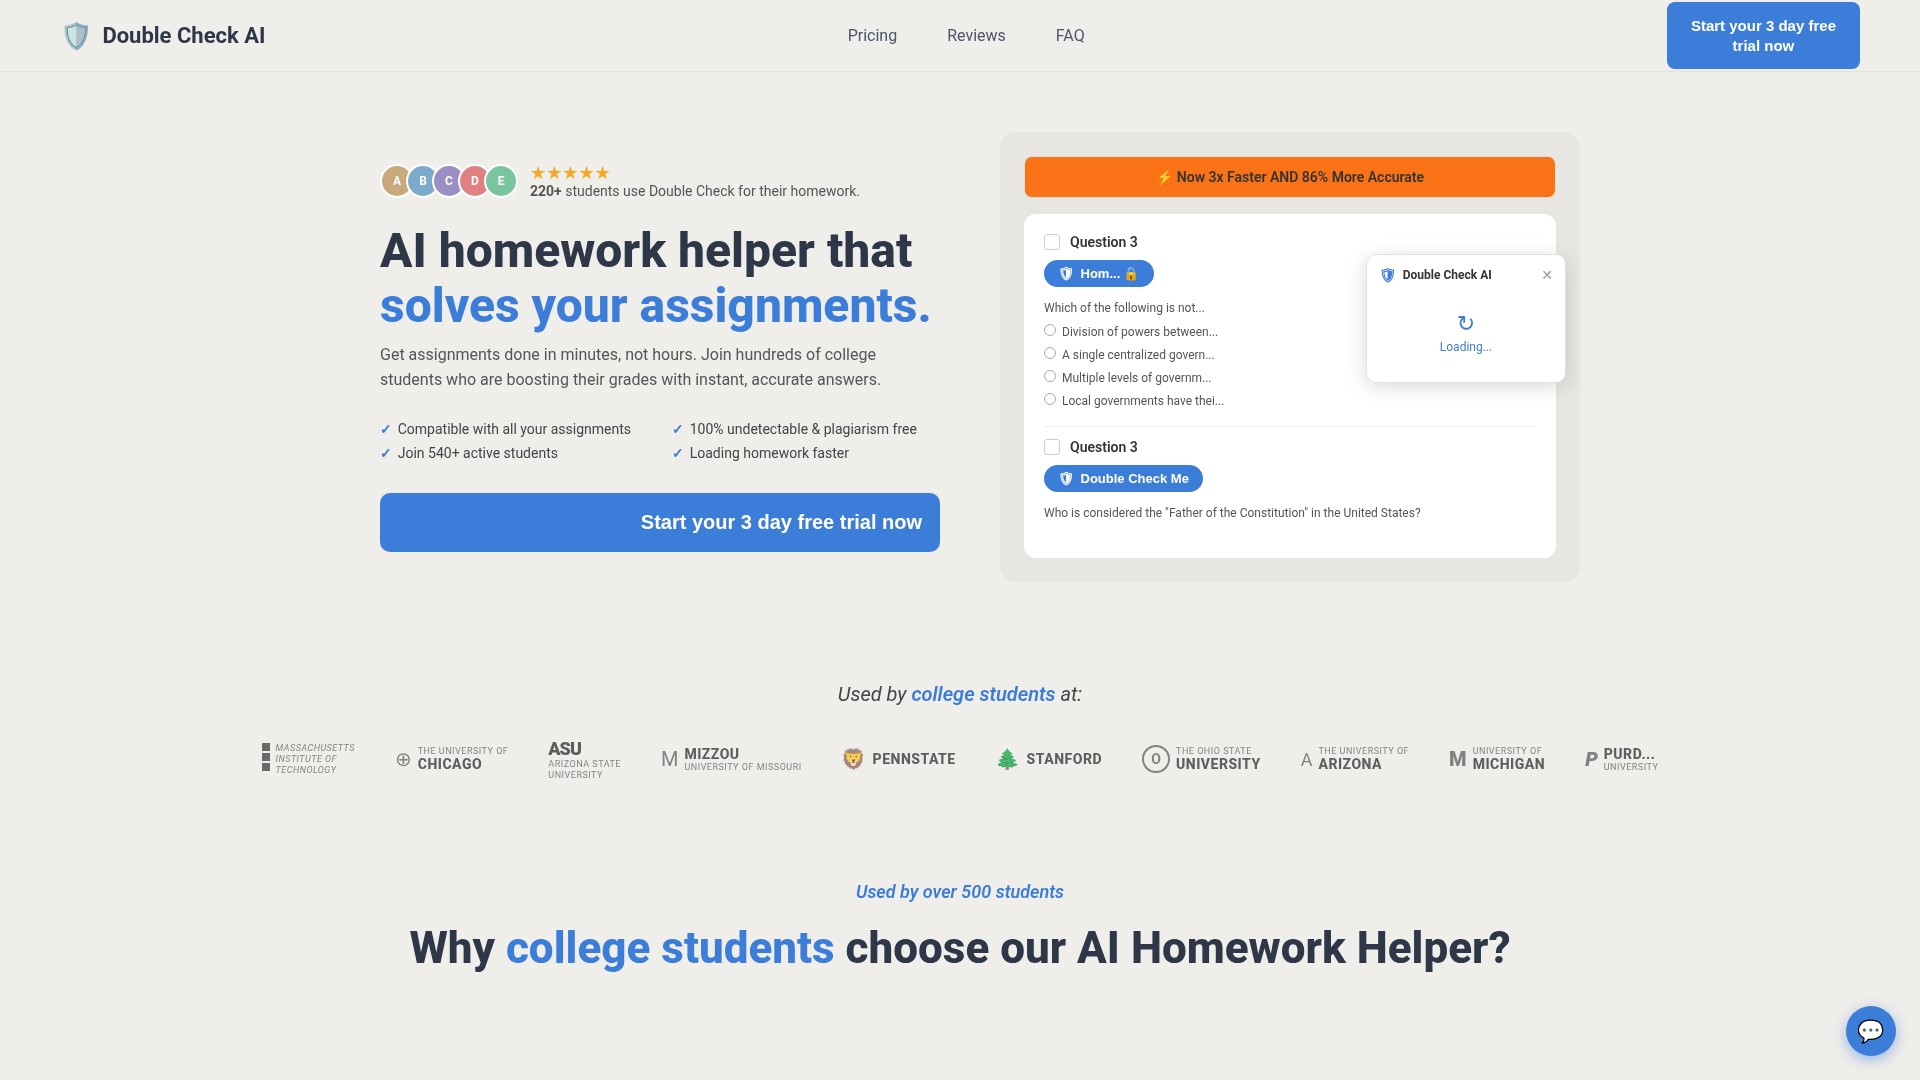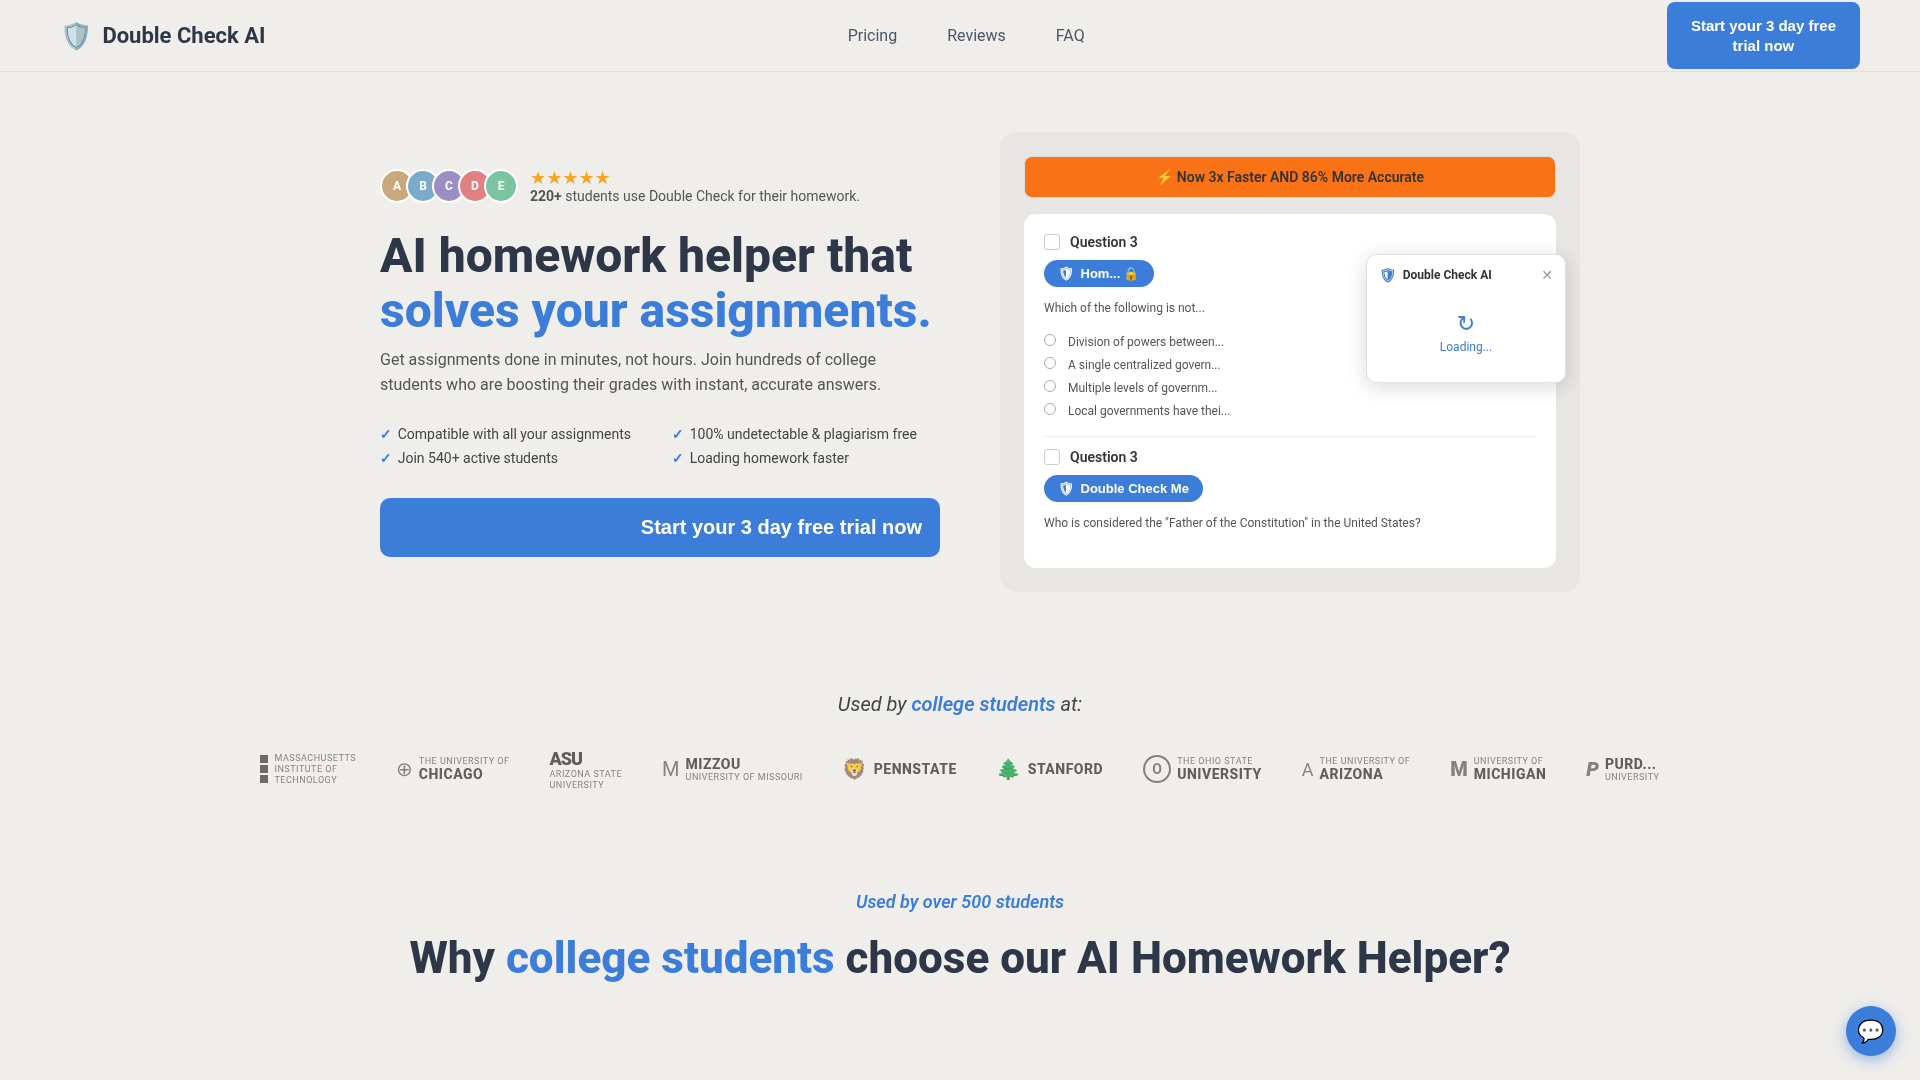--- a/index.html
+++ b/index.html
@@ -116,21 +116,21 @@
     .question-checkbox { width: 16px; height: 16px; border: 1.5px solid #ccc; border-radius: 3px; }
     .question-label { font-size: 14px; font-weight: 600; color: #333; }
     .double-check-btn {
       display: inline-flex; align-items: center; gap: 6px;
       background: #3b7dd8; color: white;
       border: none; border-radius: 20px; padding: 6px 14px;
       font-size: 13px; font-weight: 600; cursor: pointer;
       margin-bottom: 12px;
     }
     .question-text { font-size: 12px; color: #555; line-height: 1.5; }
-    .radio-option { display: flex; align-items: flex-start; gap: 12px; margin: 5px 0; font-size: 12px; color: #555; }
+    .radio-option { display: flex; align-items: flex-start; gap: 6px; margin: 5px 0; font-size: 12px; color: #555; }
     .radio-dot { width: 12px; height: 12px; border-radius: 50%; border: 1.5px solid #aaa; flex-shrink: 0; margin-top: 1px; }
 
     
     .ai-popup {
       position: absolute;
       top: 40px;
       right: -10px;
       width: 200px;
       background: white;
       border-radius: 10px;
@@ -256,21 +256,21 @@
         <div class="question-row">
           <div class="question-header">
             <div class="question-checkbox"></div>
             <span class="question-label">Question 3</span>
           </div>
           <button class="double-check-btn">
             <span>🛡</span>
             <span>Hom... 🔒</span>
           </button>
           <div class="question-text">
-            <p style="margin-bottom:16px;">Which of the following is not...</p>
+            <p style="margin-bottom:6px;">Which of the following is not...</p>
             <div class="radio-option">
               <div class="radio-dot"></div>
                 <span>Division of powers between...</span>
             </div>
             <div class="radio-option">
               <div class="radio-dot"></div>
                 <span>A single centralized govern...</span>
             </div>
             <div class="radio-option">
               <div class="radio-dot"></div>
@@ -316,21 +316,21 @@
 </section>
 
 <section class="logos-section">
   <p style="font-size:20px; margin-bottom:32px; font-style:italic; color:#444;">
     <span>Used by </span><span style="color:#3b7dd8; font-weight:600;">college students</span><span> at:</span>
   </p>
 
   <div class="logos-row">
 
     <div class="university-logo">
-      <div style="display:flex;gap:6px;align-items:center;">
+      <div style="display:flex;gap:6px;align-items:flex-start;font-style:italic;">
         <div style="display:flex;flex-direction:column;gap:2px;">
           <div style="width:8px;height:8px;background:#333;"></div>
           <div style="width:8px;height:8px;background:#333;"></div>
           <div style="width:8px;height:8px;background:#333;"></div>
         </div>
         <div class="uni-text">
           <div class="uni-name-small">Massachusetts</div>
           <div class="uni-name-small">Institute of</div>
           <div class="uni-name-small">Technology</div>
         </div>

